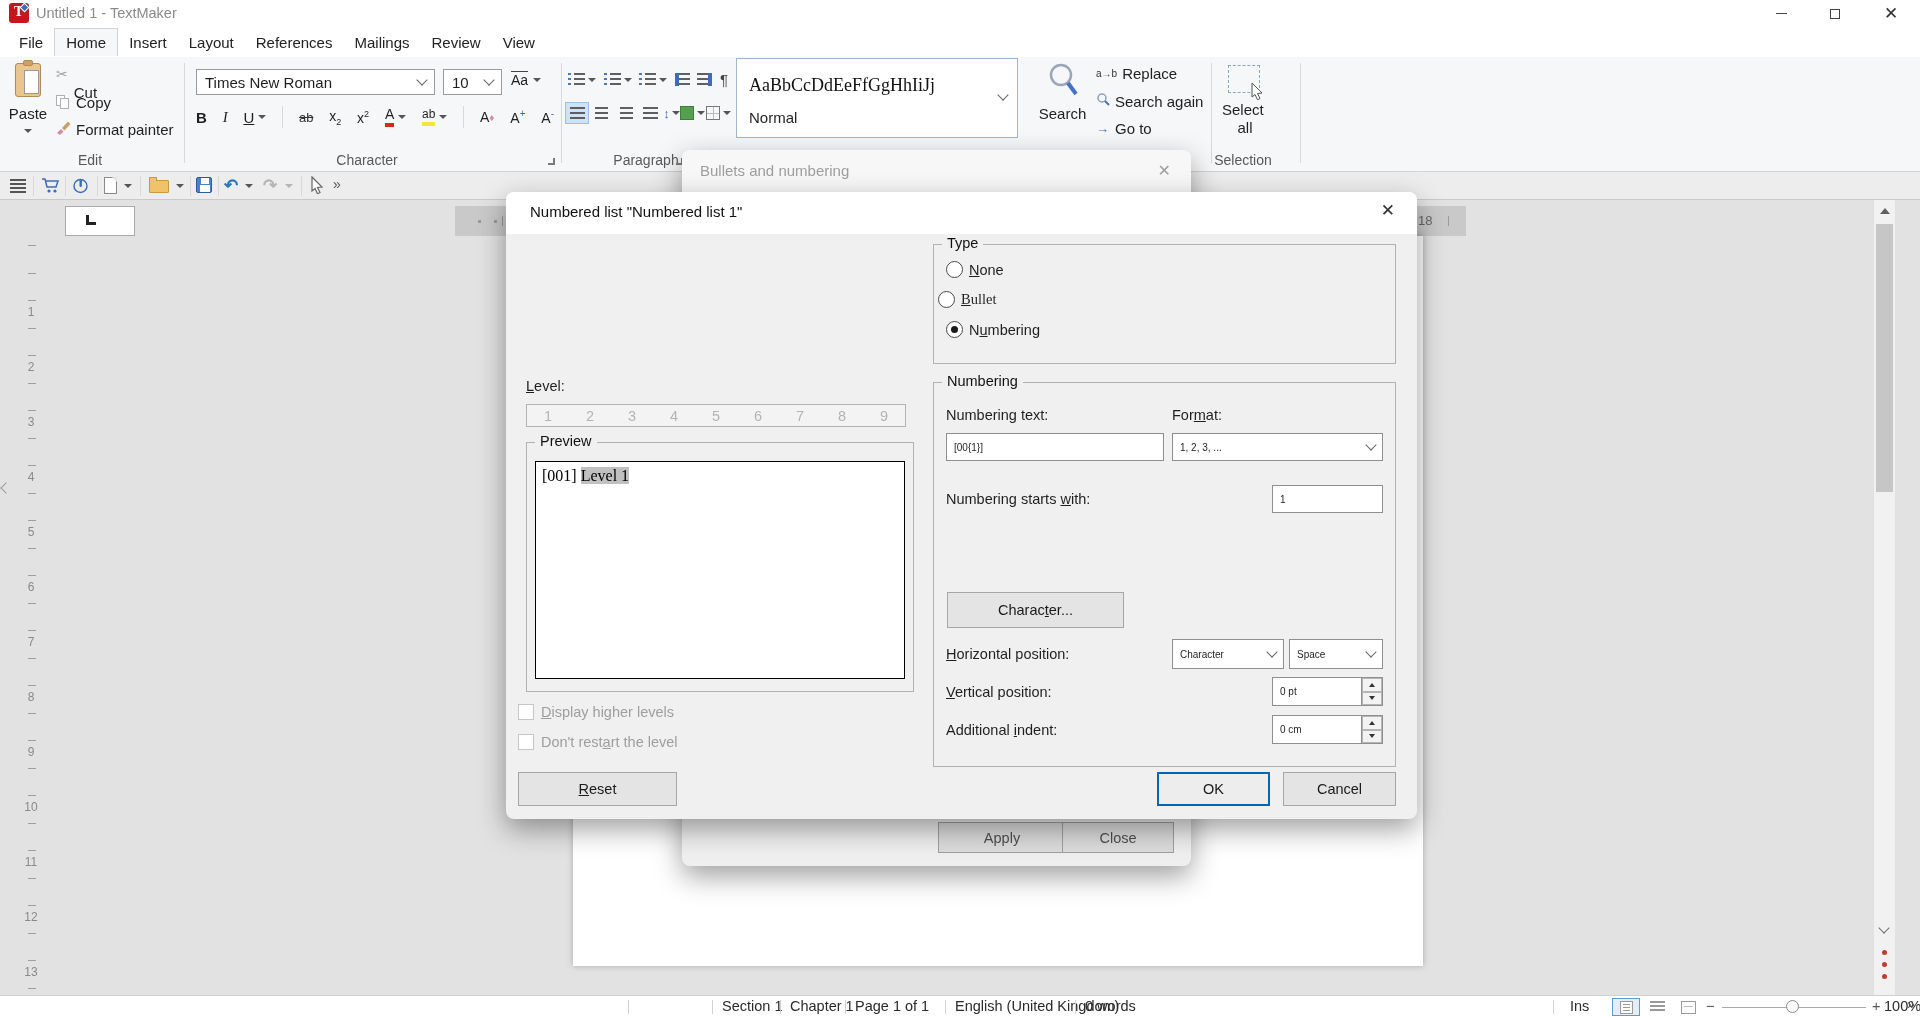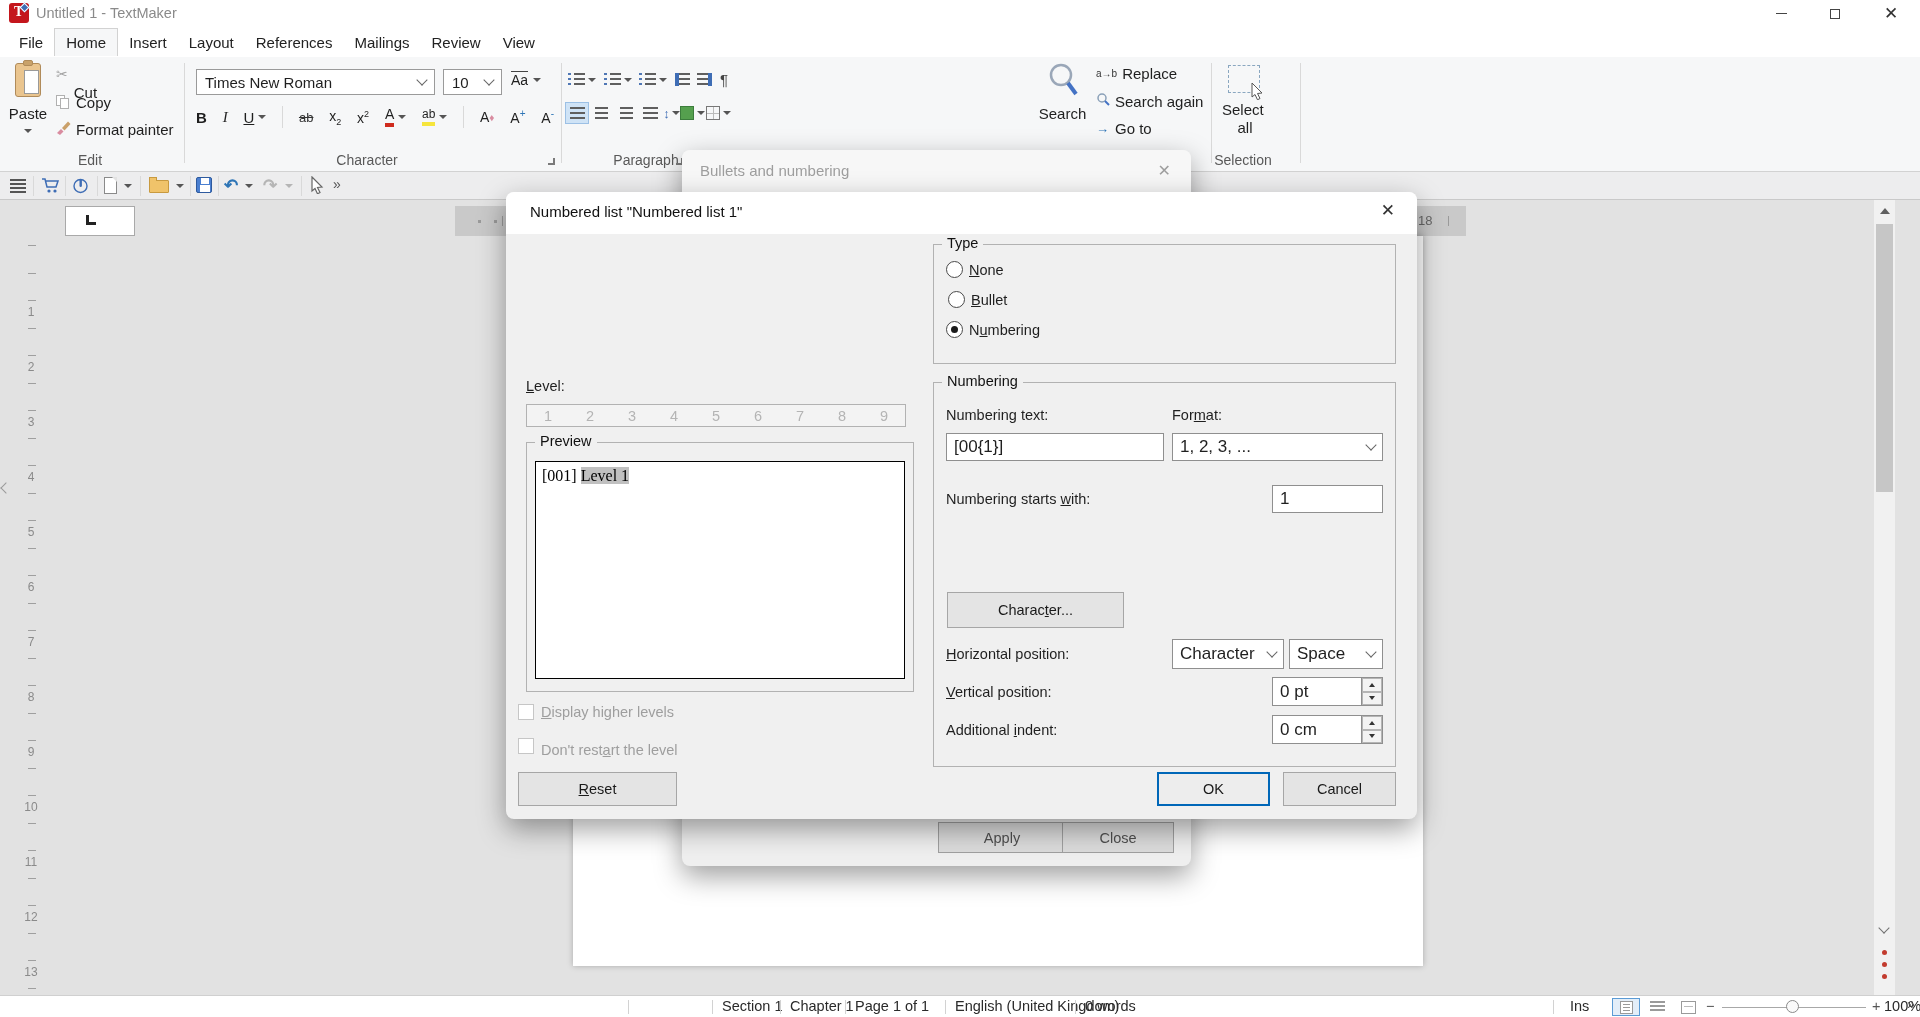--- a/index.html
+++ b/index.html
@@ -45,21 +45,21 @@
   .grp { position:absolute; border:1px solid #b2b2b2; }
   .grp .lg { position:absolute; top:-10px; left:8px; background:#f0f0f0; padding:0 5px; font-size:14.5px; color:#111; }
   .rd { width:17px; height:17px; border-radius:50%; border:1px solid #4a4a4a; background:#fff; position:relative; flex:none; }
   .rd.sel::after { content:""; position:absolute; left:4px; top:4px; width:7px; height:7px; border-radius:50%; background:#1a1a1a; }
   .cb { width:16px; height:16px; border:1px solid #8a8a8a; background:#fff; flex:none; }
   .cb.dis { border-color:#c6c6c6; }
   .dim { color:#9e9e9e; }
   .btn { position:absolute; background:#e9e9e9; border:1px solid #a6a6a6; display:flex; align-items:center; justify-content:center; font-size:14.5px; color:#1a1a1a; }
   .btn.default { border:2px solid #0067b8; background:#ededed; }
   .btn.dimmed { background:#dcdcdc; border-color:#a0a0a0; color:#4f4f4f; }
-  .tin { position:absolute; background:#fff; border:1px solid #8f8f8f; display:flex; align-items:center; padding:0 7px; font-size:17px; }
+  .tin { position:absolute; background:#fff; border:1px solid #8f8f8f; display:flex; align-items:center; padding:0 7px; font-size:10px; }
   .sel { justify-content:space-between; }
   .spincol { position:absolute; right:0; top:0; bottom:0; width:21px; border-left:1px solid #8f8f8f; display:flex; flex-direction:column; }
   .spincol > div { flex:1; display:flex; align-items:center; justify-content:center; border:1px solid #b5b5b5; background:#f3f3f3; }
   .tri-u { width:0;height:0;border-left:3.5px solid transparent;border-right:3.5px solid transparent;border-bottom:4px solid #333; }
   .tri-d { width:0;height:0;border-left:3.5px solid transparent;border-right:3.5px solid transparent;border-top:4px solid #333; }
   .xclose { font-size:17px; color:#333; line-height:1; }
 
   
   .st { font-size:14.5px; color:#2a2a2a; position:absolute; top:2px; }
   .stsep { position:absolute; top:4px; width:1px; height:14px; background:#d2d2d2; }
@@ -223,20 +223,25 @@
       <span style="width:14px;height:14px;border:1px solid #777;position:relative;">
         <span class="abs" style="left:6px;top:0;width:1px;height:12px;background:#bbb;"></span>
         <span class="abs" style="left:0;top:6px;width:12px;height:1px;background:#bbb;"></span>
       </span>
         <span class="dd" style="margin-left:3px;"></span>
     </span>
   </div>
   <span class="grplabel" style="left:596px; width:100px;">Paragraph</span>
   <span class="launcher" style="left:676px; bottom:6px;"></span>
 
+  <div class="abs" style="left:736px; top:1px; width:282px; height:80px; background:#fff; border:1px solid #9db8d2;">
+    <span class="serif" style="position:absolute; left:12px; top:16px; font-size:18px; color:#111;">AaBbCcDdEeFfGgHhIiJj</span>
+    <span style="position:absolute; left:12px; top:50px; font-size:15px;">Normal</span>
+    <span class="chev abs" style="left:262px; top:36px;"></span>
+  </div>
 
   <div class="abs" style="left:1035px; top:4px; width:55px; height:70px; text-align:center;">
     <span>
       <svg width="34" height="38">
           <circle cx="15" cy="14" r="10" fill="none" stroke="#9aa7b8" stroke-width="2.5"></circle>
           <line x1="22" y1="22" x2="30" y2="33" stroke="#4472c4" stroke-width="4"></line>
         </svg>
     </span>
     <span class="ribtext" style="display:block; margin-top:2px;">Search</span>
   </div>
@@ -377,21 +382,21 @@
     <span class="abs xclose" style="right:22px; top:10px;">✕</span>
   </div>
 
 
   <div class="grp" style="left:427px; top:52px; width:463px; height:120px;">
     <span class="lg">Type</span>
     <div class="flex abs" style="left:12px; top:16px;">
       <span class="rd"></span>
       <span class="fs" style="margin-left:6px;"><u>N</u>one</span>
     </div>
-    <div class="flex abs" style="left:14px; top:46px;">
+    <div class="flex abs" style="left:4px; top:46px;font-family:Liberation Serif, serif;">
       <span class="rd"></span>
       <span class="fs" style="margin-left:6px;"><u>B</u>ullet</span>
     </div>
     <div class="flex abs" style="left:12px; top:76px;">
       <span class="rd sel"></span>
       <span class="fs" style="margin-left:6px;">N<u>u</u>mbering</span>
     </div>
   </div>
 
   <span class="fs abs" style="left:20px; top:186px;"><u>L</u>evel:</span>
@@ -415,21 +420,21 @@
       </span>
     </div>
   </div>
 
   <div class="flex abs" style="left:12px; top:512px;">
     <span class="cb dis"></span>
     <span class="fs dim" style="margin-left:7px;"><u>D</u>isplay higher levels</span>
   </div>
   <div class="flex abs" style="left:12px; top:542px;">
     <span class="cb dis"></span>
-    <span class="fs dim" style="margin-left:7px;margin-top:8px;">Don't rest<u>a</u>rt the level</span>
+    <span class="fs dim" style="margin-left:7px;">Don't rest<u>a</u>rt the level</span>
   </div>
 
   <div class="grp" style="left:427px; top:190px; width:463px; height:385px;">
     <span class="lg">Numbering</span>
 
     <span class="fs abs" style="left:12px; top:24px;">Numberin<u>g</u> text:</span>
     <div class="tin" style="left:12px; top:50px; width:218px; height:28px;">
       <span>[00{1}]</span>
     </div>
 

